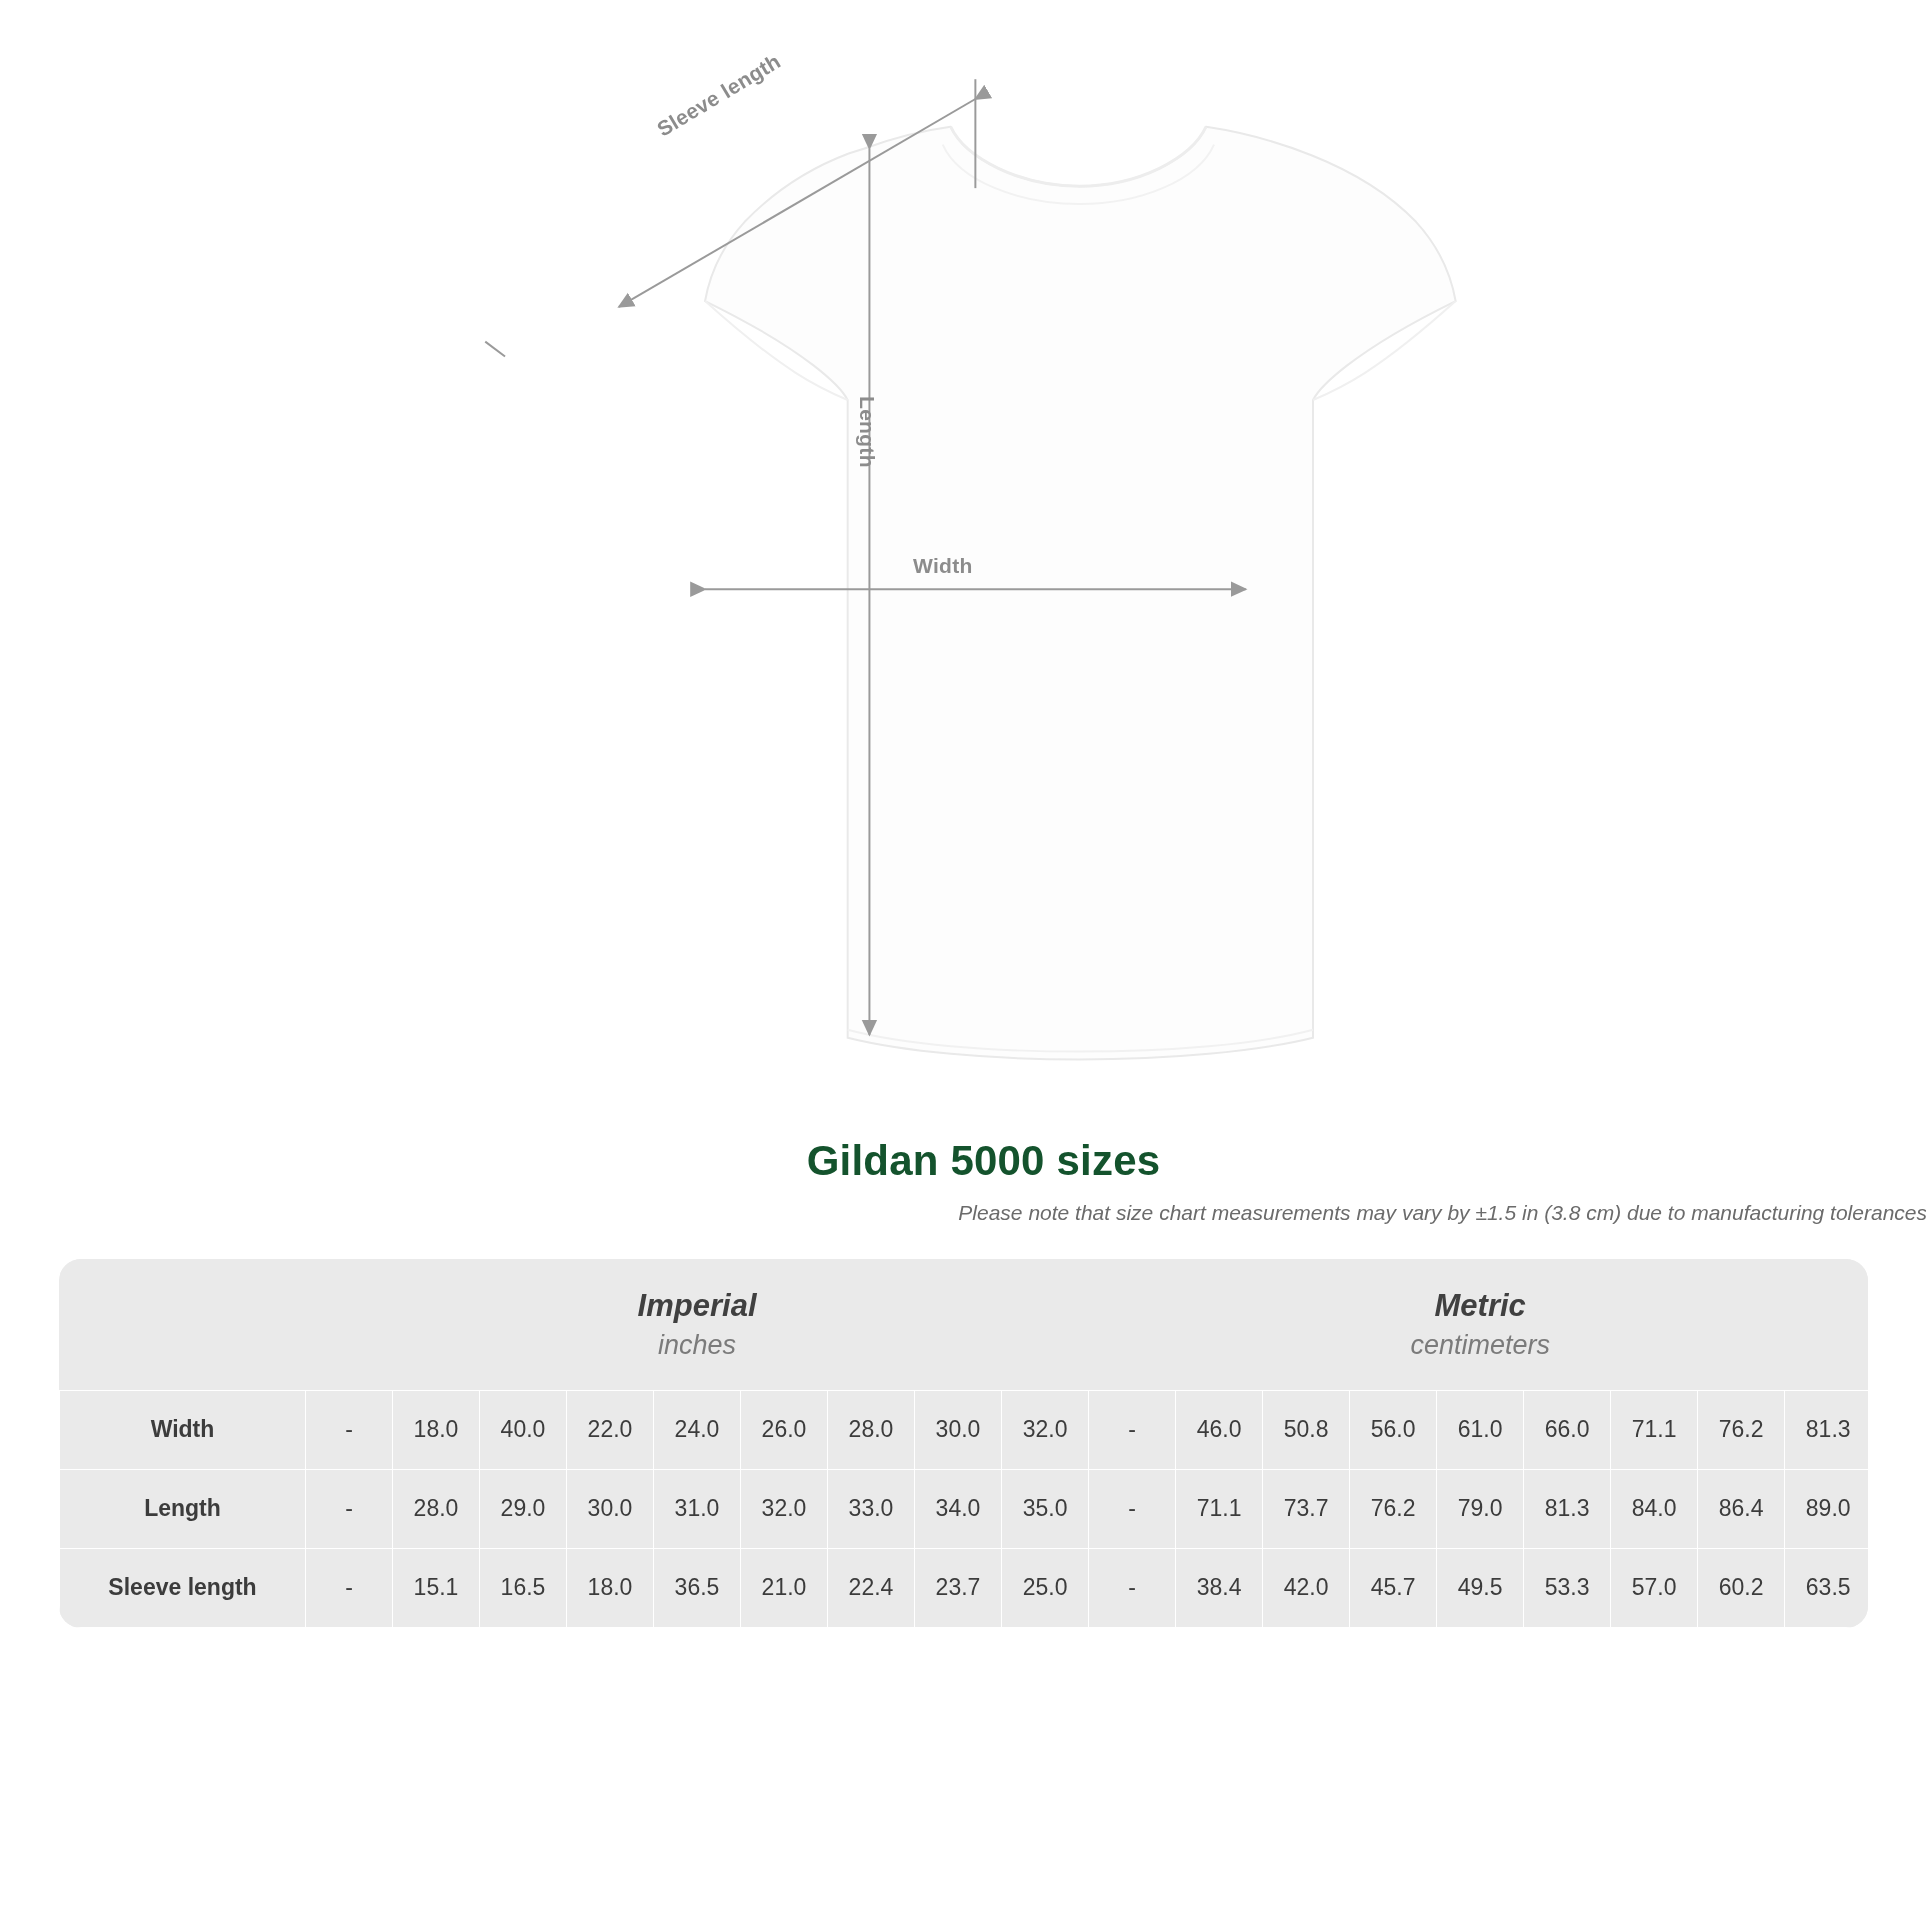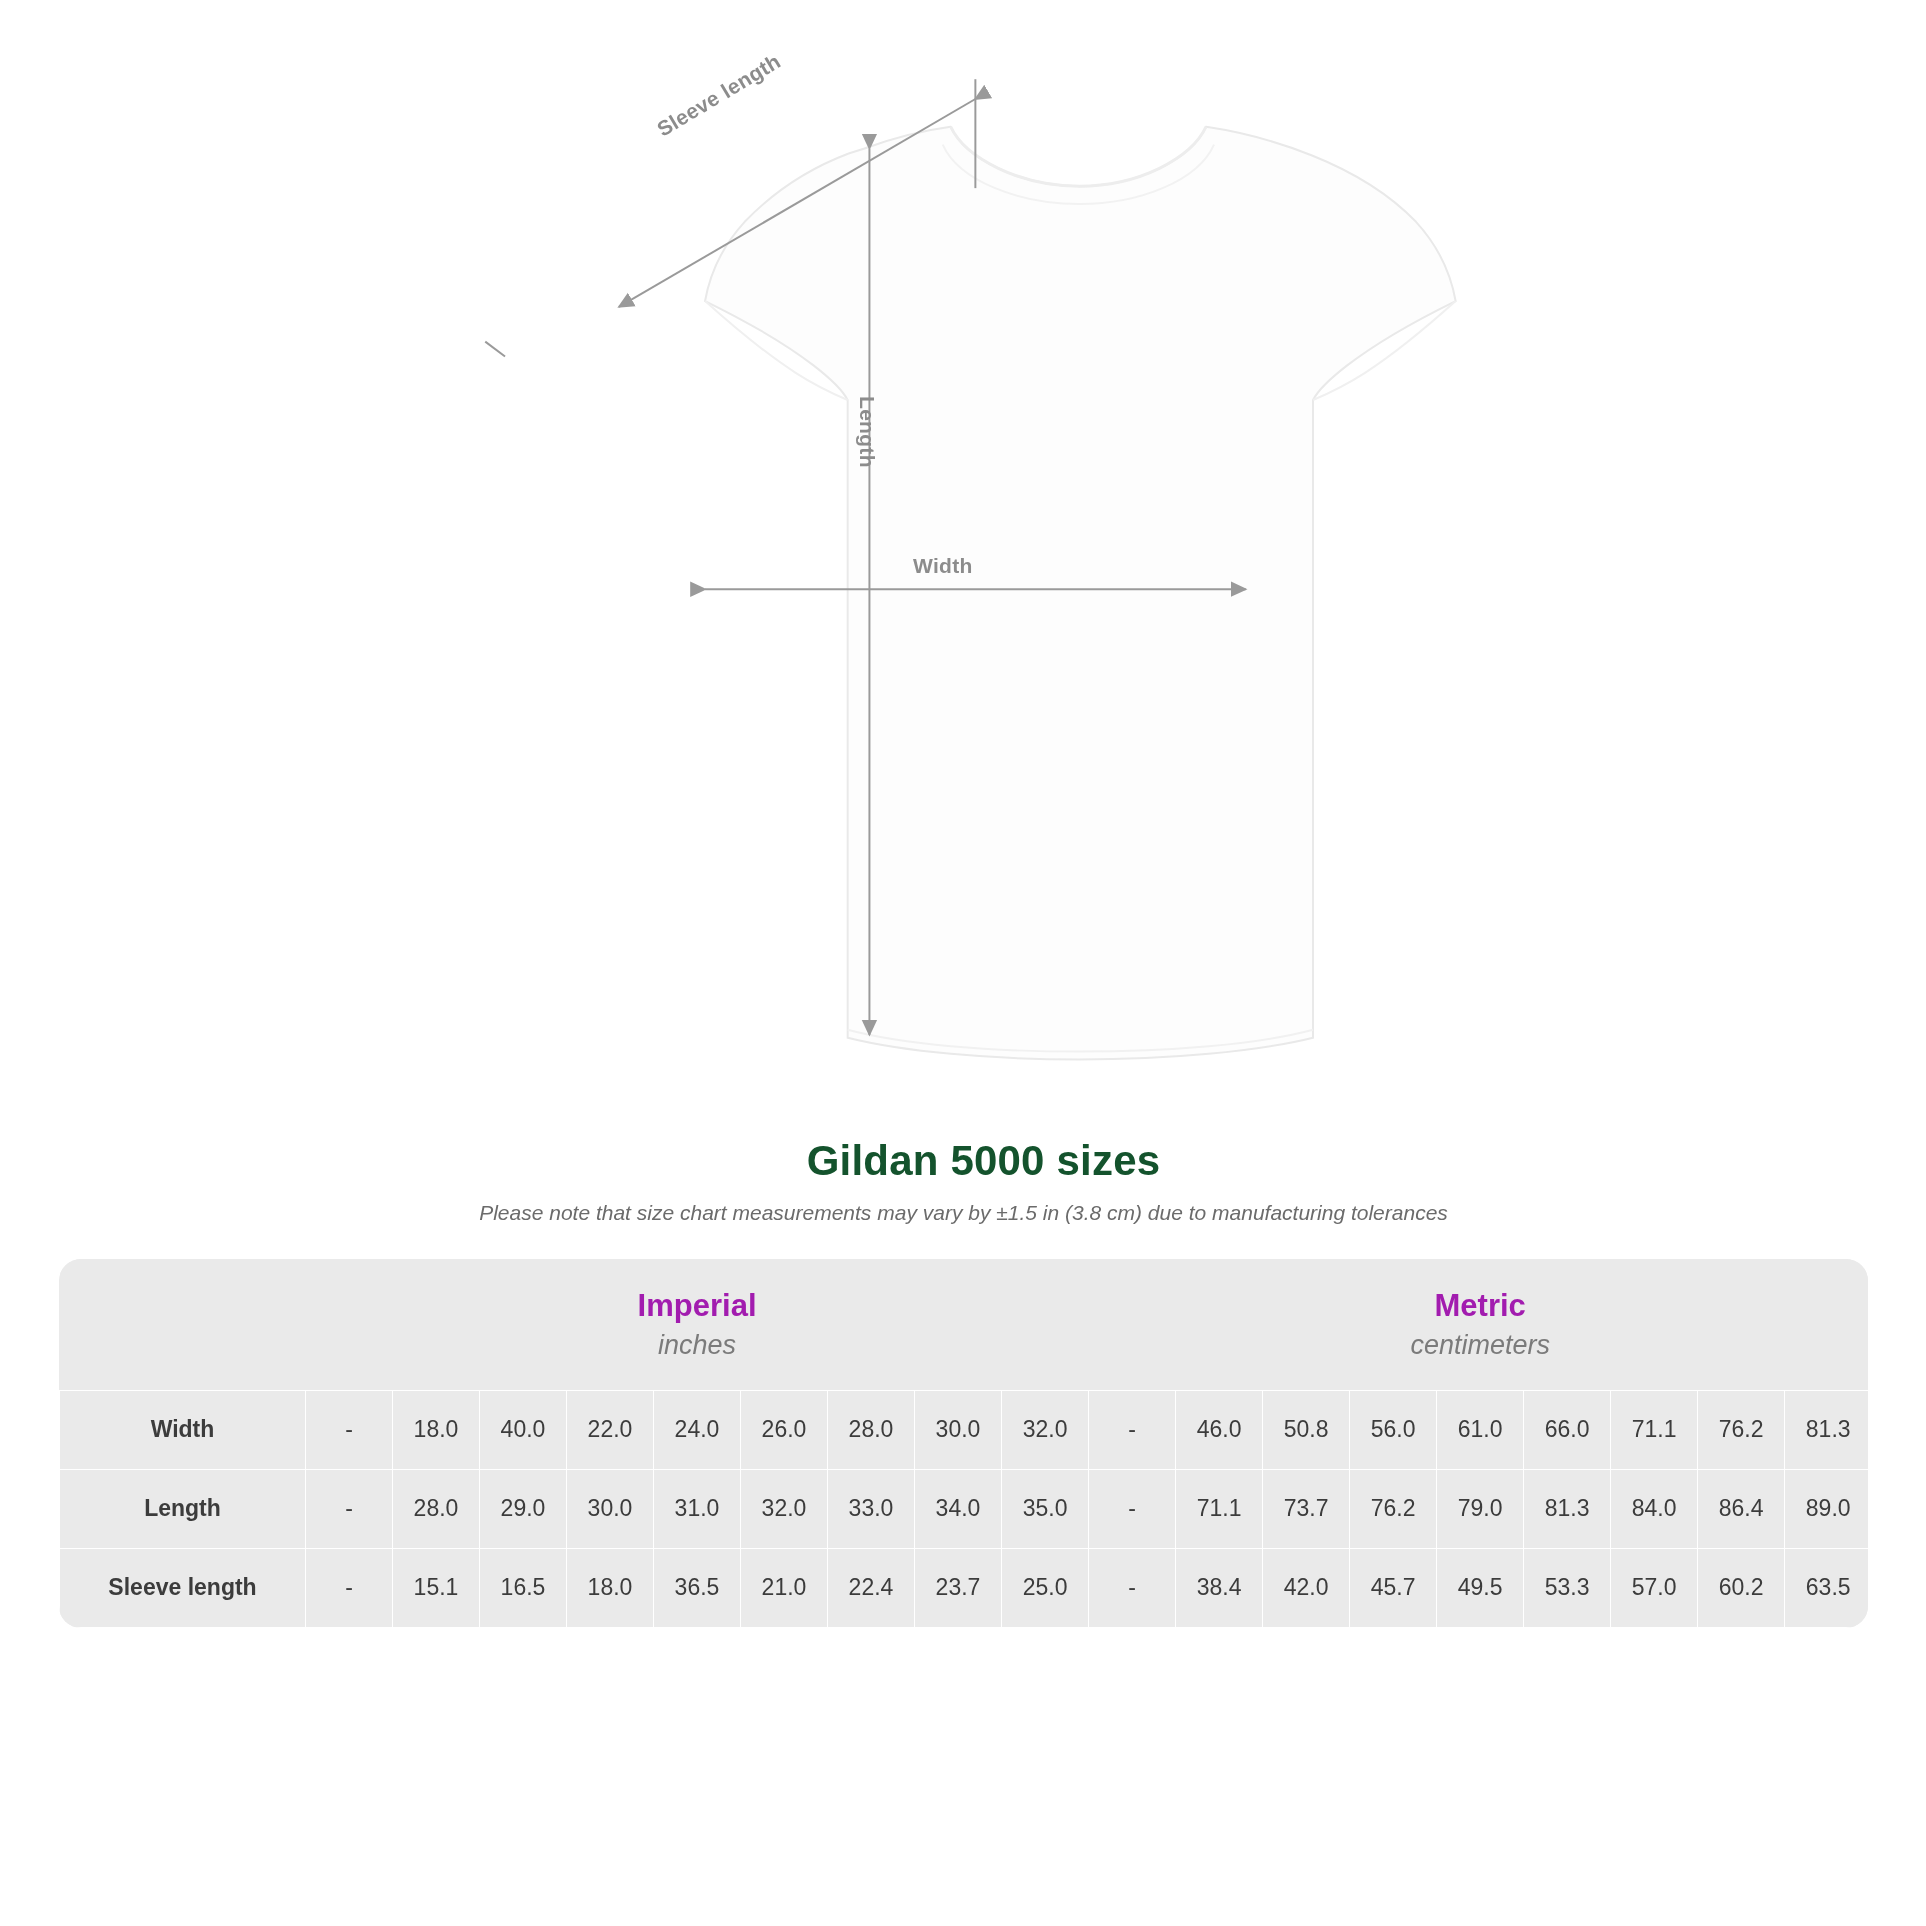--- a/index.html
+++ b/index.html
@@ -56,20 +56,21 @@
     font-weight: bold;
     color: #14532d;
     letter-spacing: 0.2px;
     padding-left: 40px;
   }
   .chart-note {
     margin-top: 16px;
     font-size: 21px;
     font-style: italic;
     color: #6b6b6b;
+    text-align: right;
   }
 
   
   .table-wrap {
     margin: 34px 59px 0 59px;
     border-radius: 22px;
     overflow: hidden;
     background: #eaeaea;
   }
   table.size-table {
@@ -88,21 +89,22 @@
   }
   
   .unit-cell {
     background: #eaeaea !important;
     border: none !important;
     height: 131px !important;
   }
   .unit-name {
     font-size: 31px;
     font-weight: bold;
-    color: #a21caf;
+    font-style: italic;
+    color: #404040;
     line-height: 1.2;
   }
   .unit-sub {
     font-size: 27px;
     font-style: italic;
     color: #7b7b7b;
     margin-top: 6px;
   }
   .corner-cell {
     background: #eaeaea !important;

